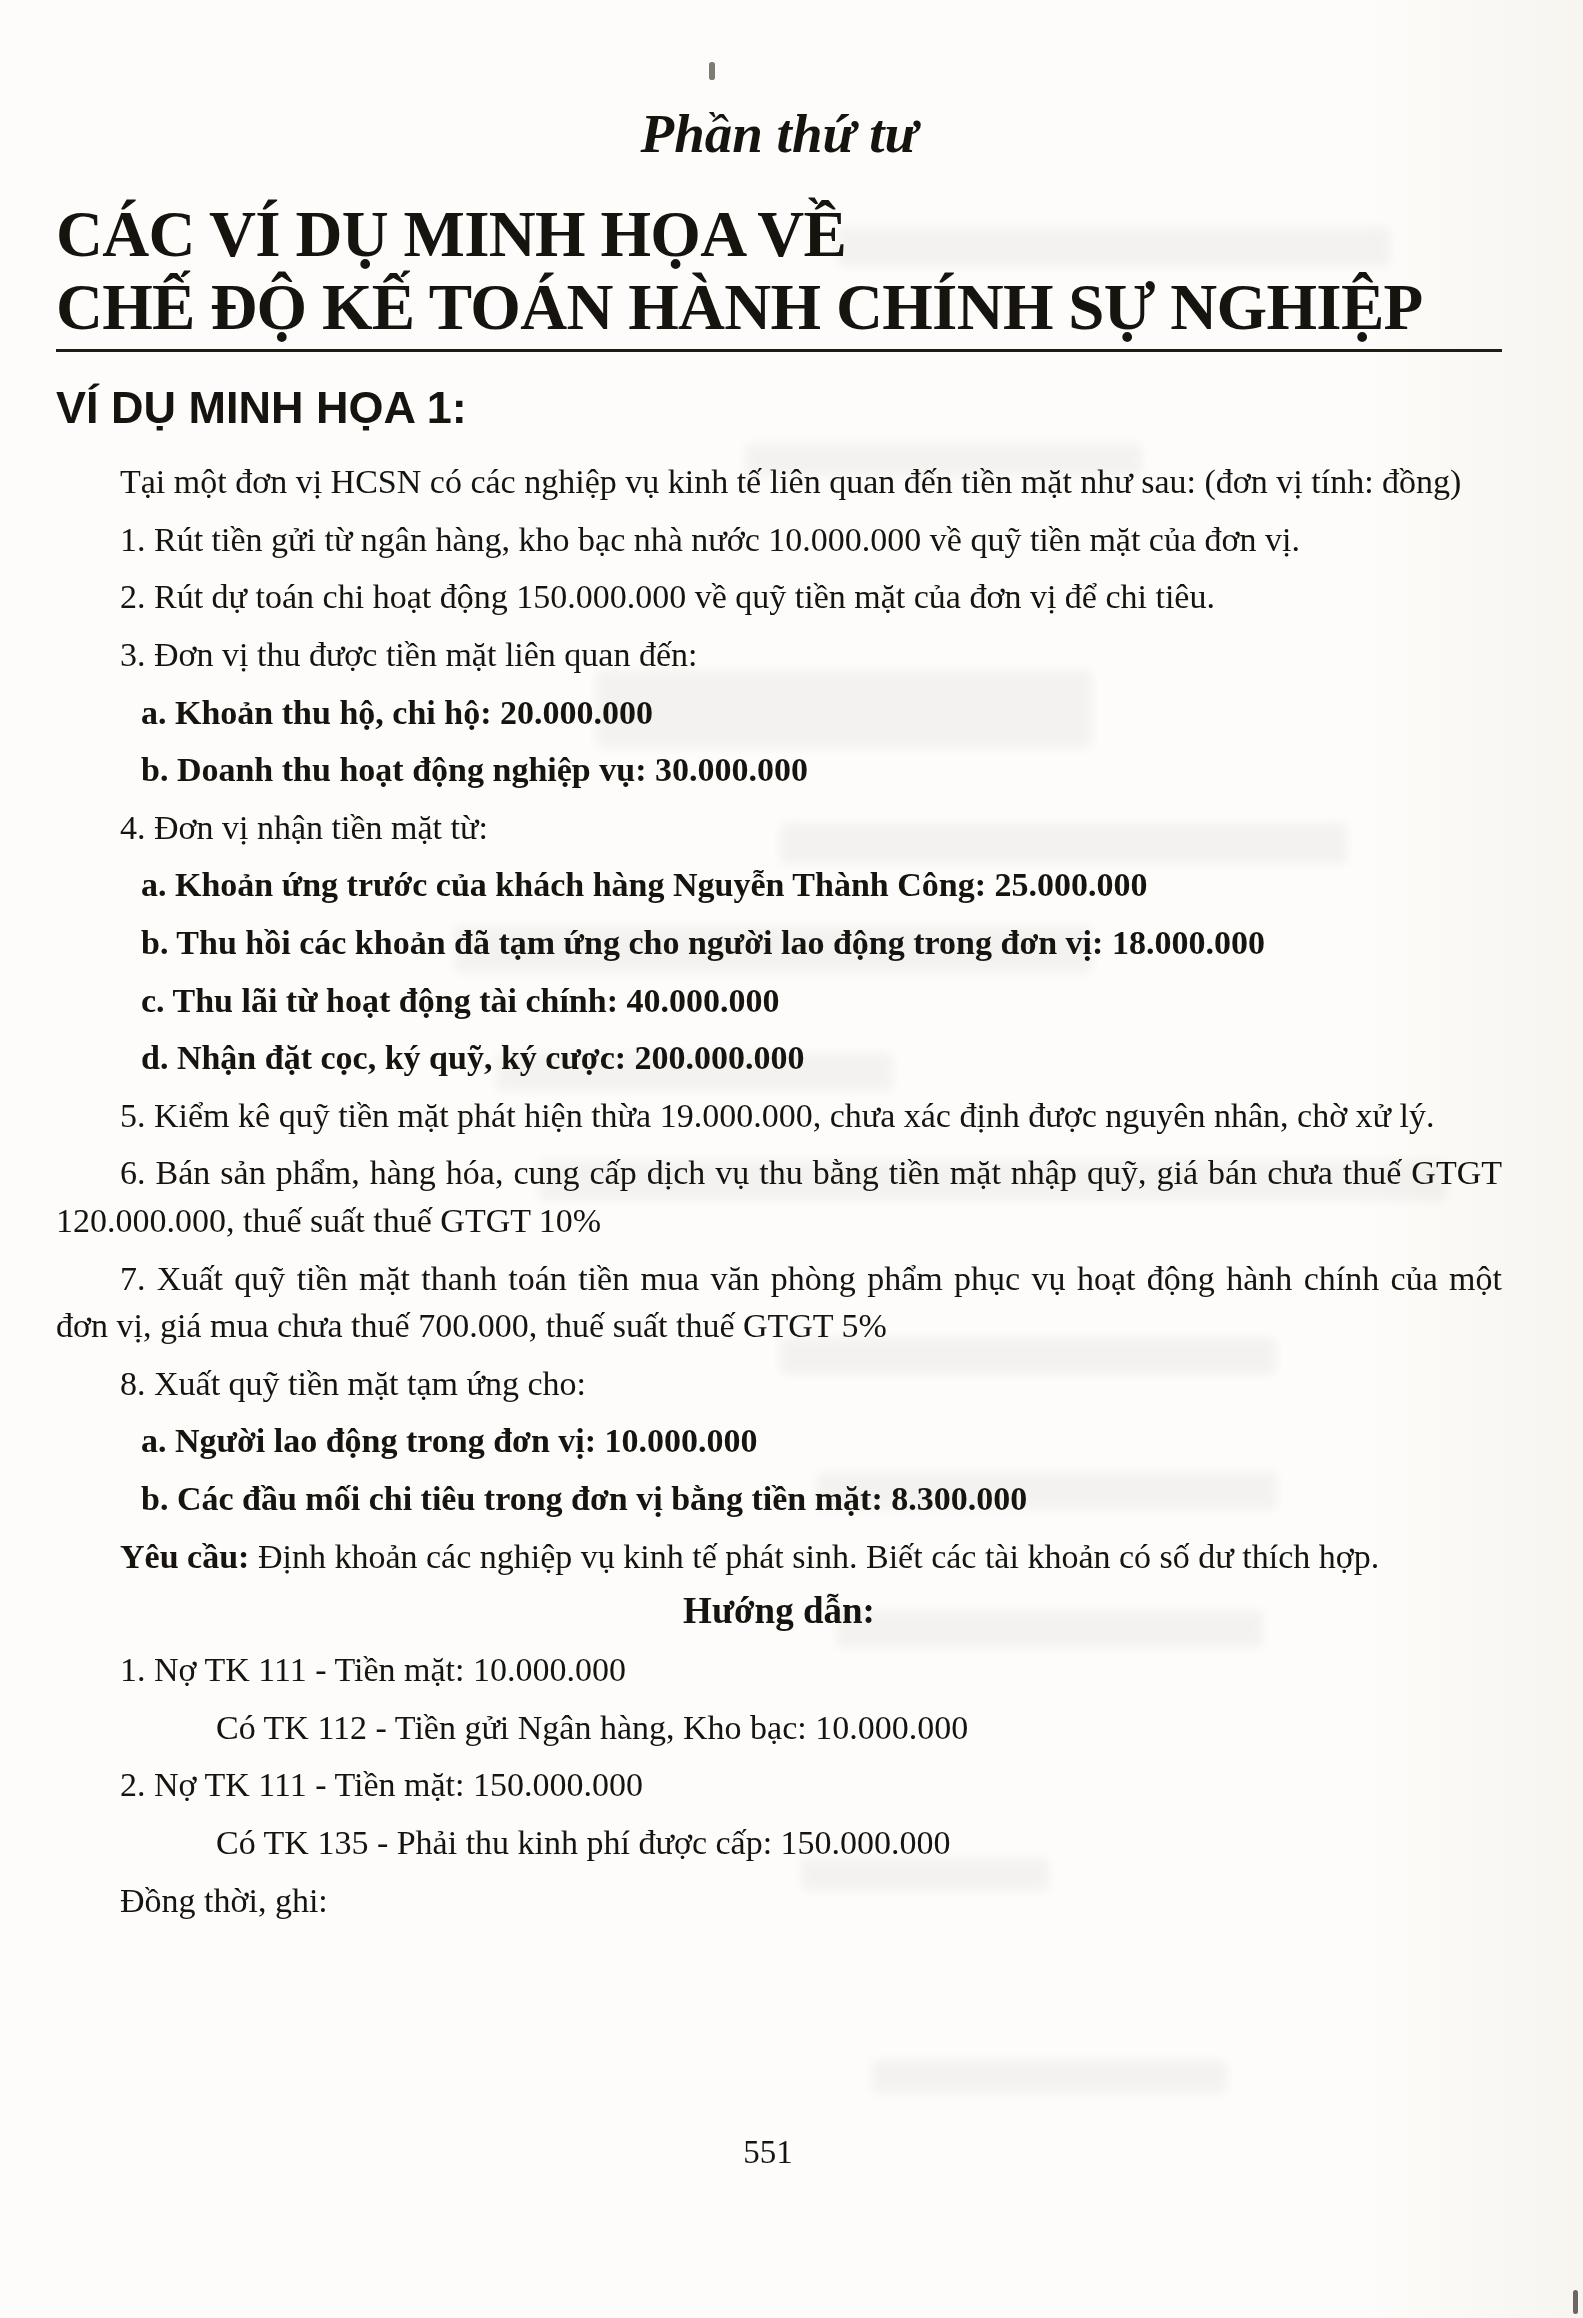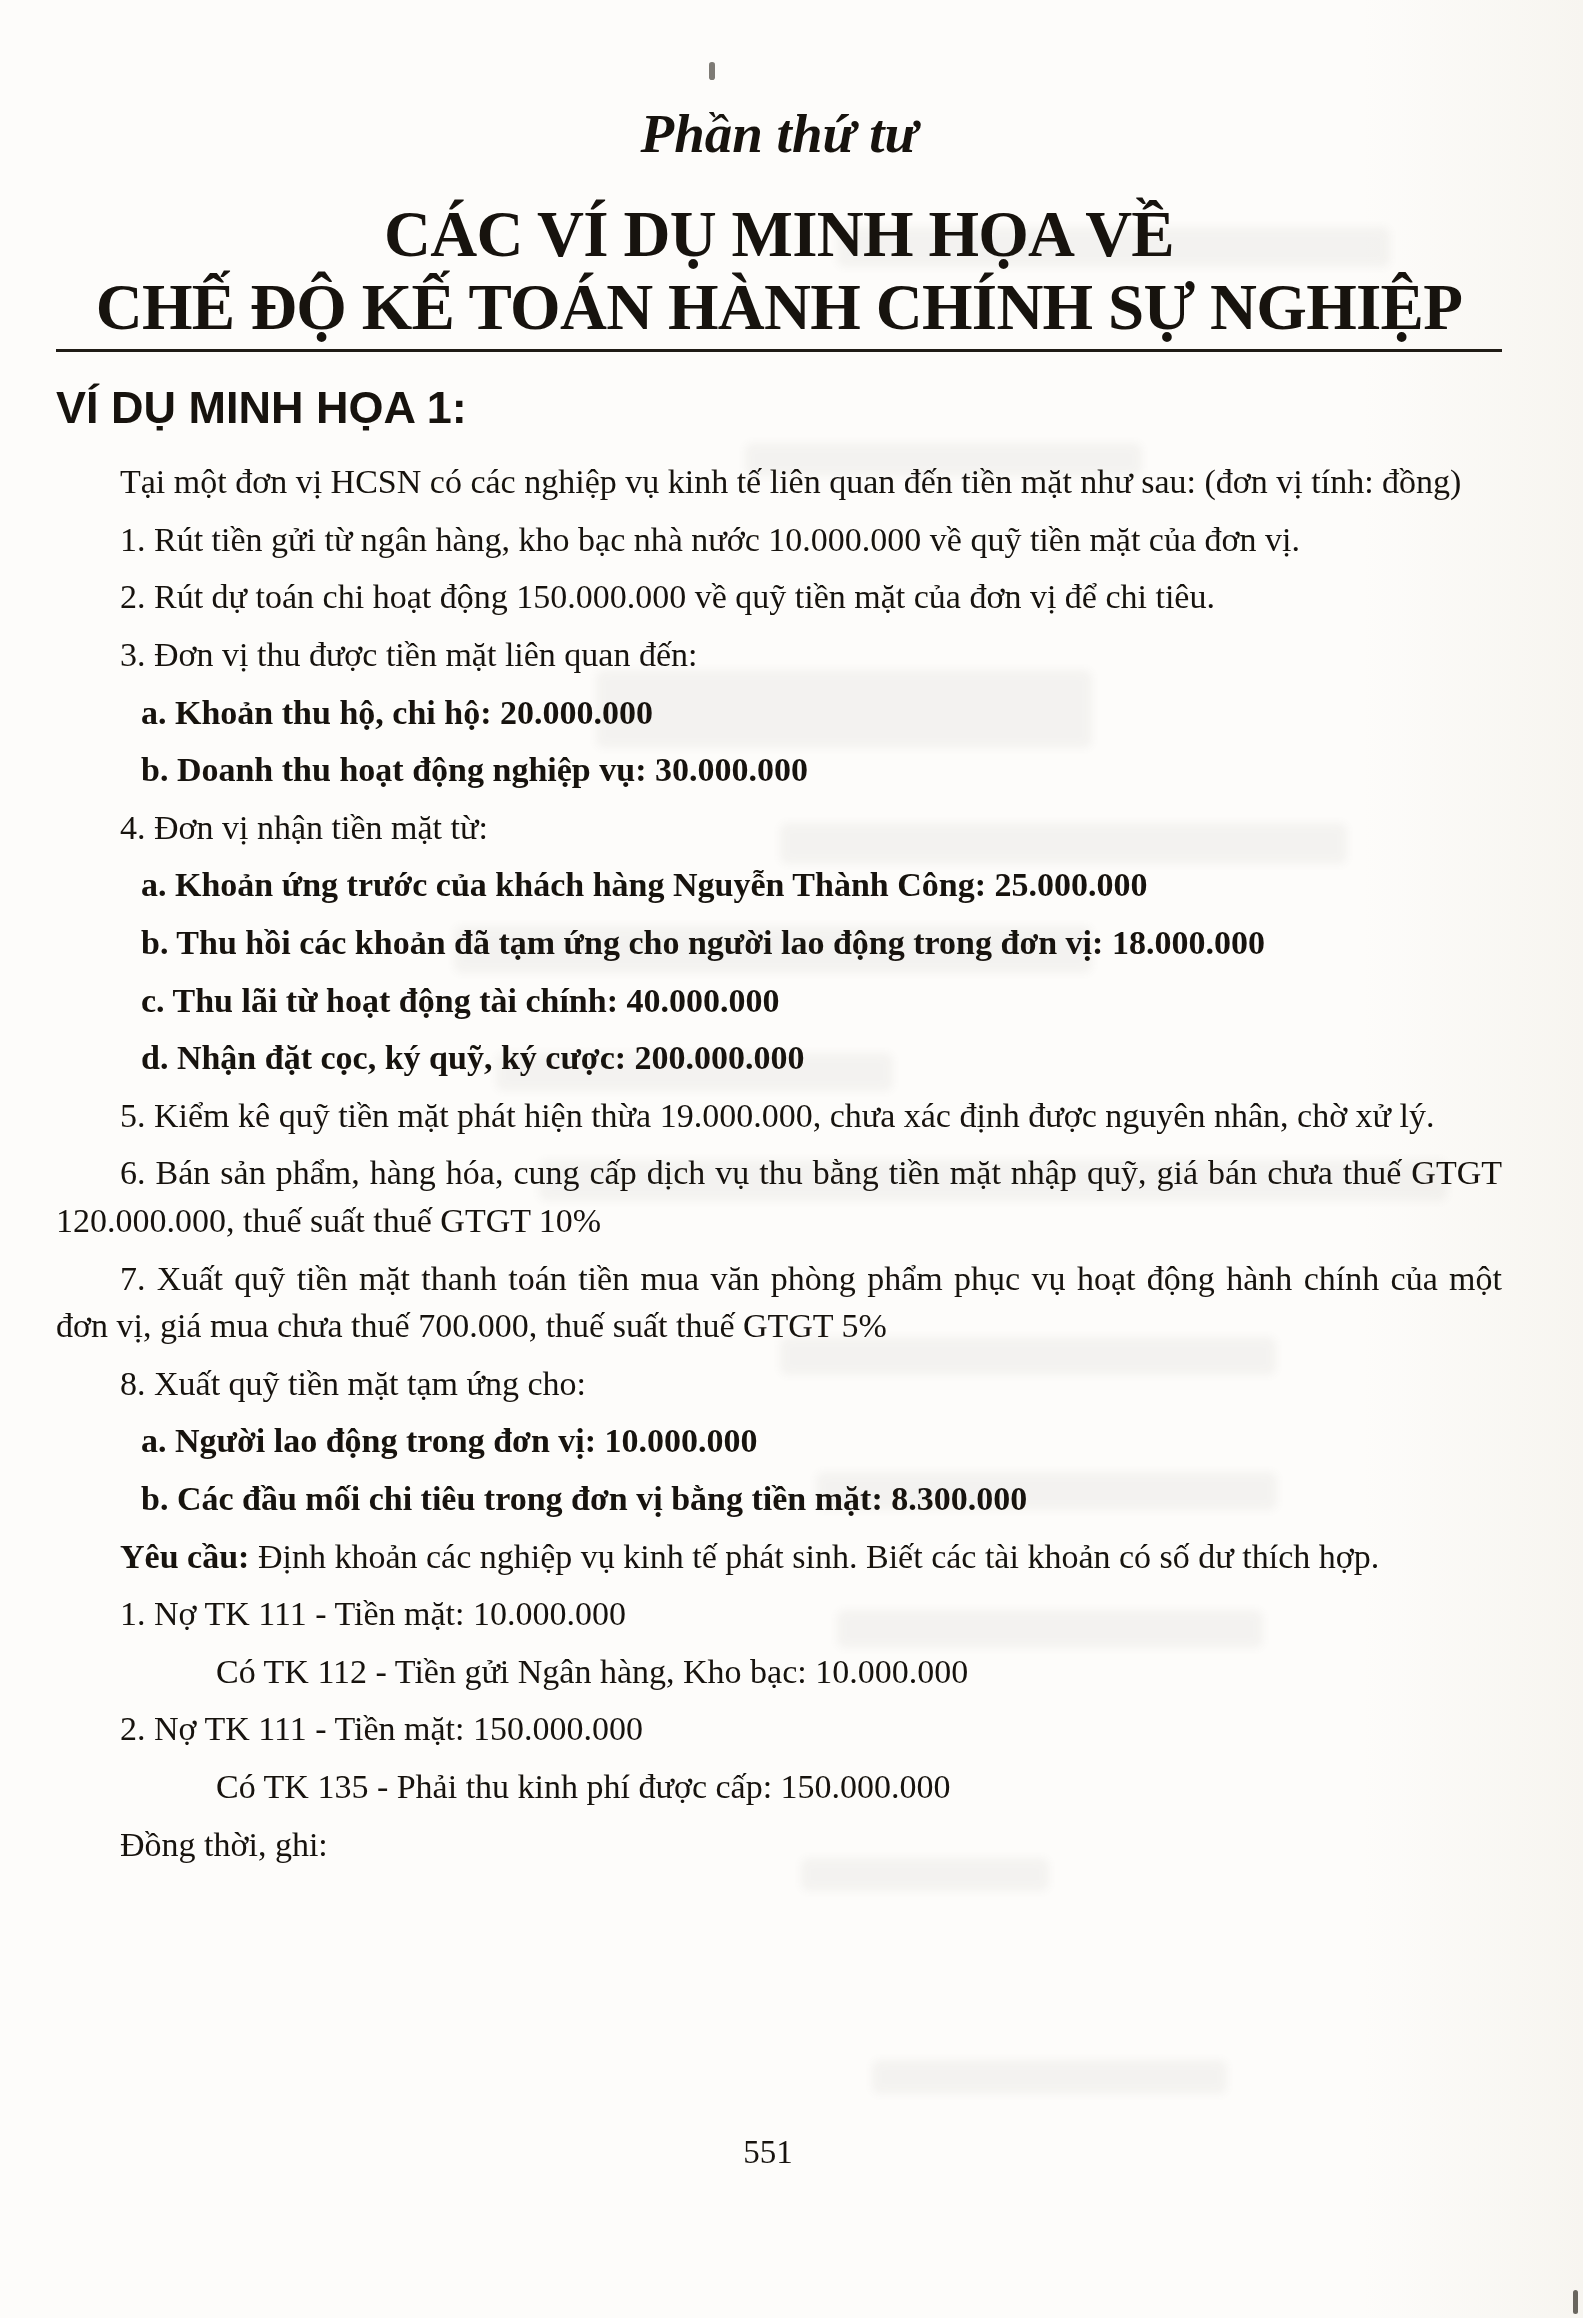--- a/index.html
+++ b/index.html
@@ -18,21 +18,20 @@
   .part-label {
     margin: 106px 0 0 0;
     text-align: center;
     font-size: 55px;
     line-height: 1.0;
     font-weight: bold;
     font-style: italic;
   }
   .main-title {
     margin: 37px 0 0 0;
-    text-align: center;
     font-size: 65px;
     line-height: 1.12;
     font-weight: bold;
     letter-spacing: -0.7px;
   }
   .main-title .title-line { display: block; }
   .title-rule {
     border: none;
     border-top: 3.5px solid #201c16;
     margin: 5.7px 0 0 0;
@@ -133,20 +132,21 @@
     <p class="body ind-sub">d. Nhận đặt cọc, ký quỹ, ký cược: 200.000.000</p>
     <p class="body ind-num">5. Kiểm kê quỹ tiền mặt phát hiện thừa 19.000.000, chưa xác định được nguyên nhân, chờ xử lý.</p>
     <p class="body ind-num">6. Bán sản phẩm, hàng hóa, cung cấp dịch vụ thu bằng tiền mặt nhập quỹ, giá bán chưa thuế GTGT 120.000.000, thuế suất thuế GTGT 10%</p>
     <p class="body ind-num">7. Xuất quỹ tiền mặt thanh toán tiền mua văn phòng phẩm phục vụ hoạt động hành chính của một đơn vị, giá mua chưa thuế 700.000, thuế suất thuế GTGT 5%</p>
     <p class="body ind-num">8. Xuất quỹ tiền mặt tạm ứng cho:</p>
     <p class="body ind-sub">a. Người lao động trong đơn vị: 10.000.000</p>
     <p class="body ind-sub">b. Các đầu mối chi tiêu trong đơn vị bằng tiền mặt: 8.300.000</p>
 
     <p class="body ind-num requirement"><strong>Yêu cầu:</strong><span> Định khoản các nghiệp vụ kinh tế phát sinh. Biết các tài khoản có số dư thích hợp.</span></p>
 
+    <h3 class="guidance-heading">Hướng dẫn:</h3>
 
     <p class="body ind-num">1. Nợ TK 111 - Tiền mặt: 10.000.000</p>
     <p class="body ind-credit">Có TK 112 - Tiền gửi Ngân hàng, Kho bạc: 10.000.000</p>
     <p class="body ind-num">2. Nợ TK 111 - Tiền mặt: 150.000.000</p>
     <p class="body ind-credit">Có TK 135 - Phải thu kinh phí được cấp: 150.000.000</p>
     <p class="body ind-num">Đồng thời, ghi:</p>
 
   </main>
 
   <div class="page-number">551</div>

